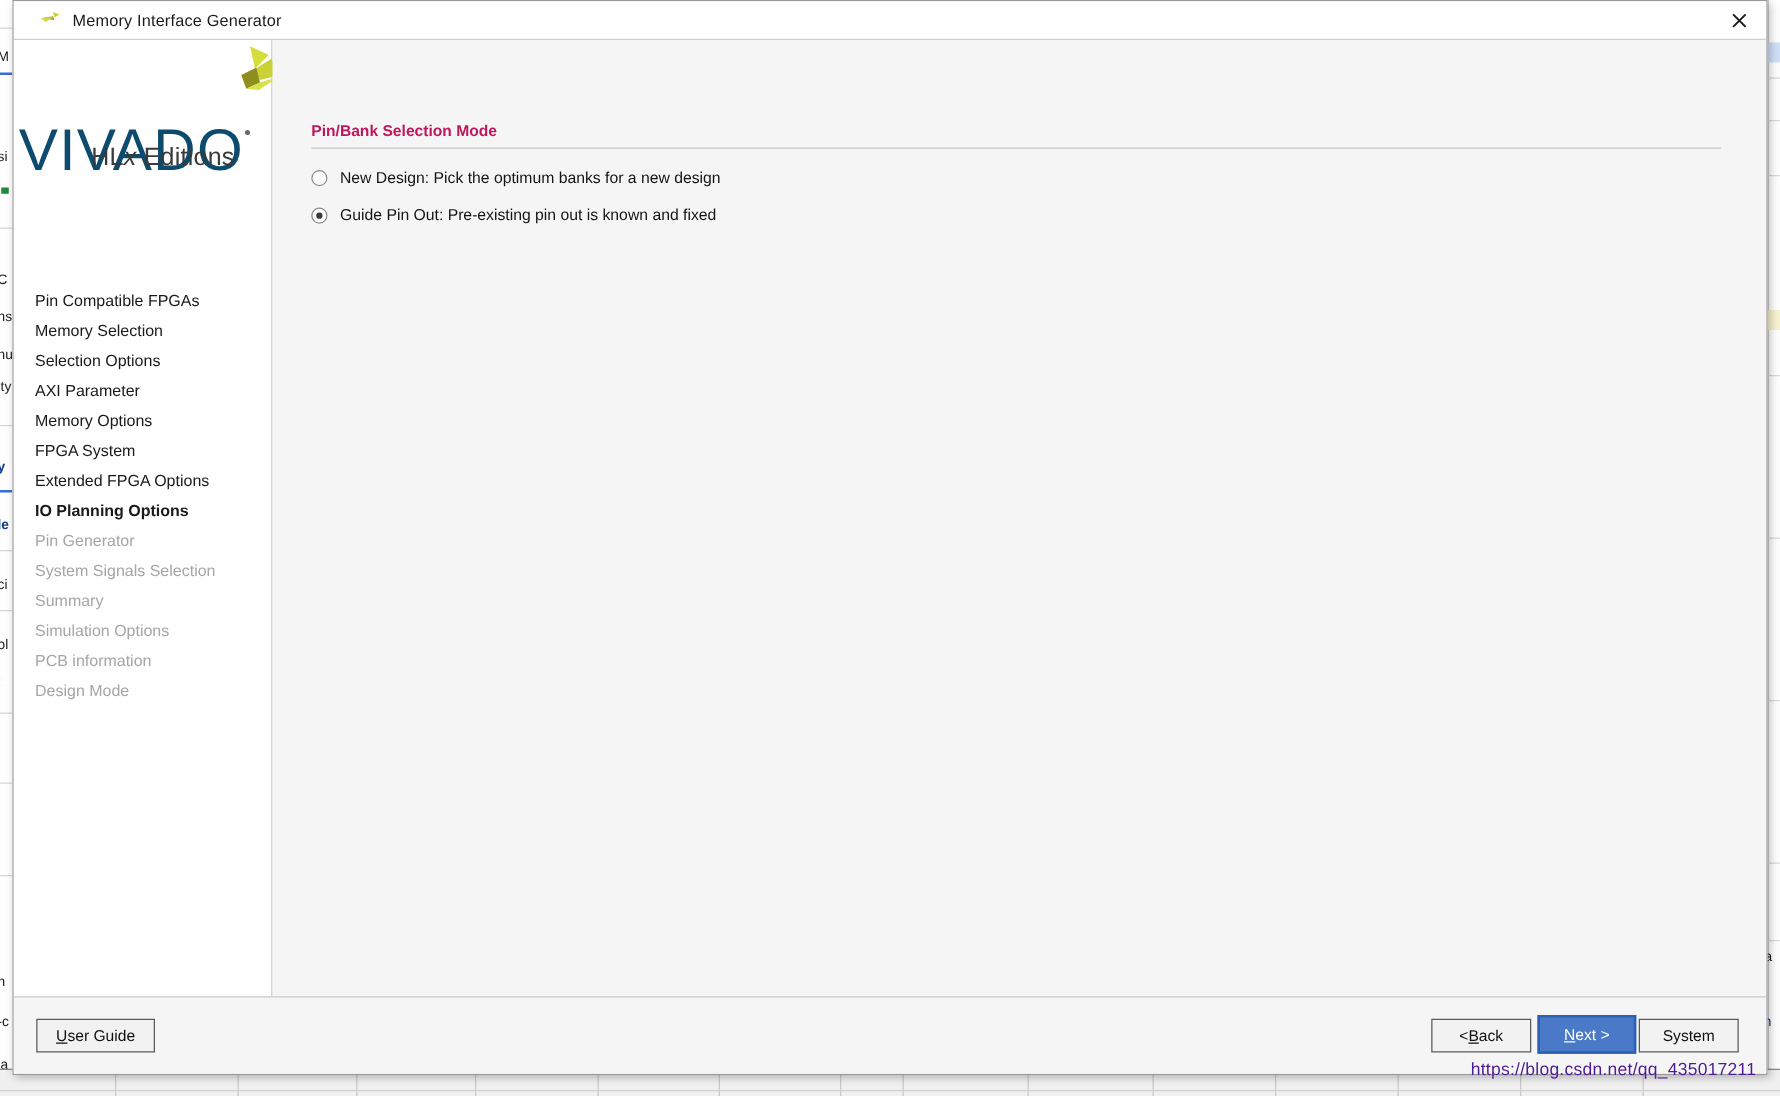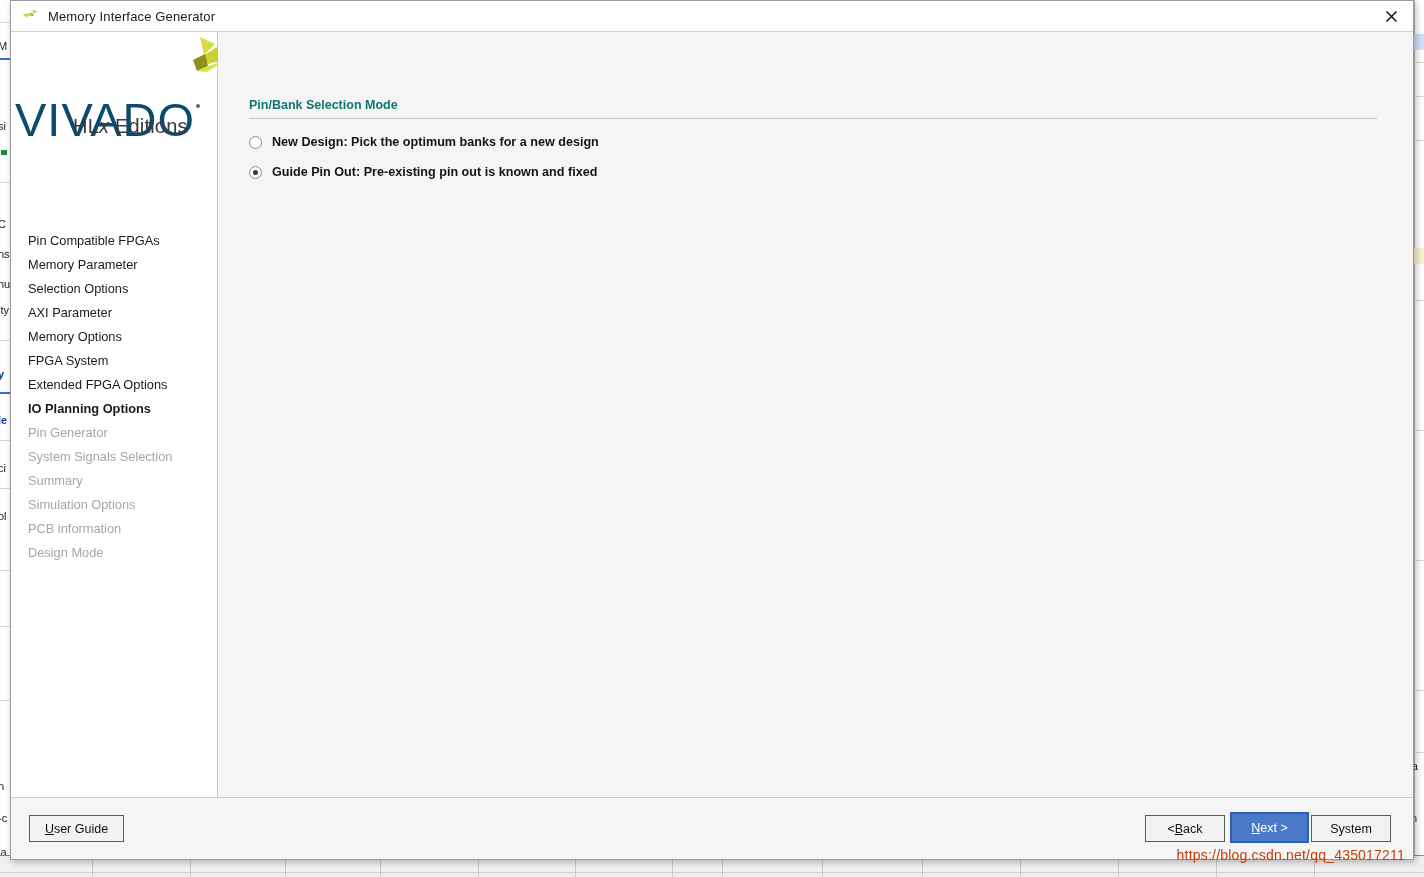--- a/index.html
+++ b/index.html
@@ -100,21 +100,21 @@
     flex-direction: column;
   }
 
   .titlebar {
     height: 31px;
     min-height: 31px;
     background: #ffffff;
     border-bottom: 1px solid #cfcfcf;
     display: flex;
     align-items: center;
-    padding-left: 10px;
+    padding-left: 20px;
     position: relative;
   }
   .title-icon {
     width: 18px; height: 16px;
     margin-right: 9px;
     position: relative;
     flex: 0 0 auto;
   }
   .title-text {
     font-size: 13px;
@@ -227,29 +227,29 @@
     background: #f5f5f5;
     padding: 0;
     position: relative;
     min-width: 0;
   }
   .section-head {
     position: absolute;
     left: 31px; top: 66px;
     font-size: 12.5px;
     font-weight: bold;
-    color: #0f766e;
+    color: #be185d;
   }
   .section-rule {
     position: absolute;
     left: 31px; top: 86px;
     width: 1128px; height: 1px;
     background: #c6c6c6;
   }
-  .radio-group { position: absolute; left: 31px; top: 95px; font-weight: bold; }
+  .radio-group { position: absolute; left: 31px; top: 95px; }
   .radio-row {
     display: flex;
     align-items: center;
     height: 30px;
     cursor: pointer;
   }
   .radio {
     width: 13px; height: 13px;
     border: 1px solid #8d8d8d;
     border-radius: 50%;
@@ -302,21 +302,21 @@
     right: 104px; top: 14px; width: 79px; height: 31px;
     background: #4a7ac7;
     border: 2px solid #2c5fb5;
     color: #ffffff;
   }
 
   .watermark {
     position: absolute;
     right: 8px; bottom: -4px;
     font-size: 14px;
-    color: #c2410c;
+    color: #4c1d95;
     white-space: nowrap;
     pointer-events: none;
     letter-spacing: 0.2px;
   }
 </style>
 </head>
 <body>
 
 <div id="desktop">
 
@@ -416,21 +416,21 @@
             <path d="M33 2 L48 9 L37 20 Z" fill="#d6de3d"></path>
             <path d="M36 21 L50 12 L57 25 L41 29 Z" fill="#c8d135"></path>
             <path d="M26 25 L38 19 L41 31 L30 36 Z" fill="#8e8f1c"></path>
             <path d="M30 36 L41 31 L57 26 L40 37 Z" fill="#d8e04a"></path>
           </svg>
         </span>
       </div>
 
       <div class="nav">
         <div class="nav-item">Pin Compatible FPGAs</div>
-        <div class="nav-item">Memory Parameter</div>
+        <div class="nav-item">Memory Selection</div>
         <div class="nav-item">Selection Options</div>
         <div class="nav-item">AXI Parameter</div>
         <div class="nav-item">Memory Options</div>
         <div class="nav-item">FPGA System</div>
         <div class="nav-item">Extended FPGA Options</div>
         <div class="nav-item current">IO Planning Options</div>
         <div class="nav-item disabled">Pin Generator</div>
         <div class="nav-item disabled">System Signals Selection</div>
         <div class="nav-item disabled">Summary</div>
         <div class="nav-item disabled">Simulation Options</div>

